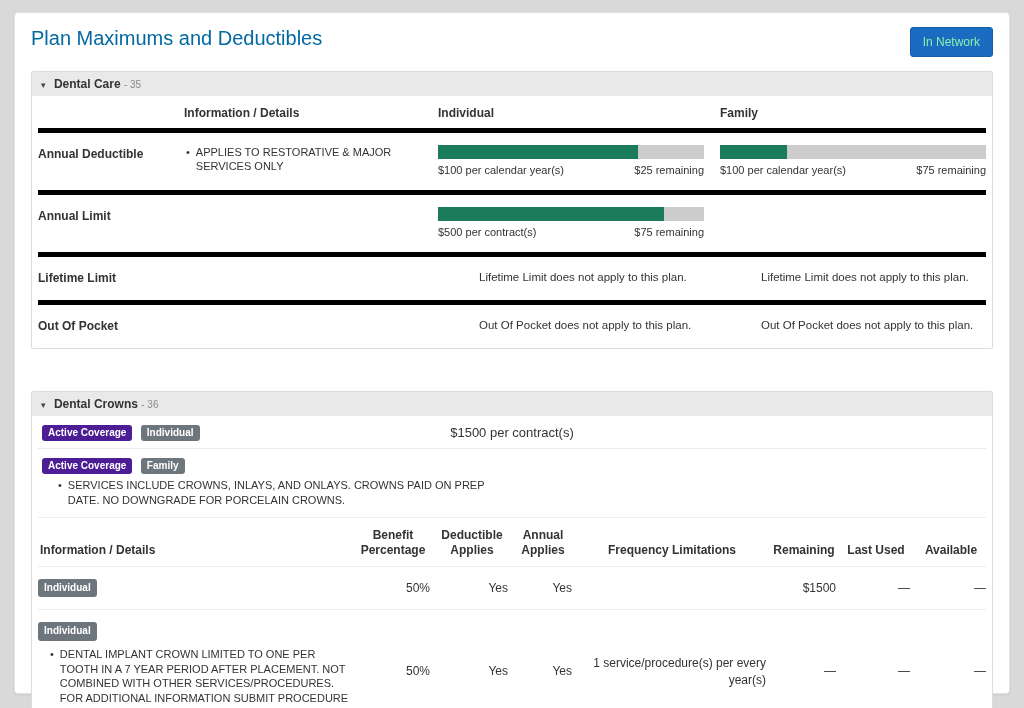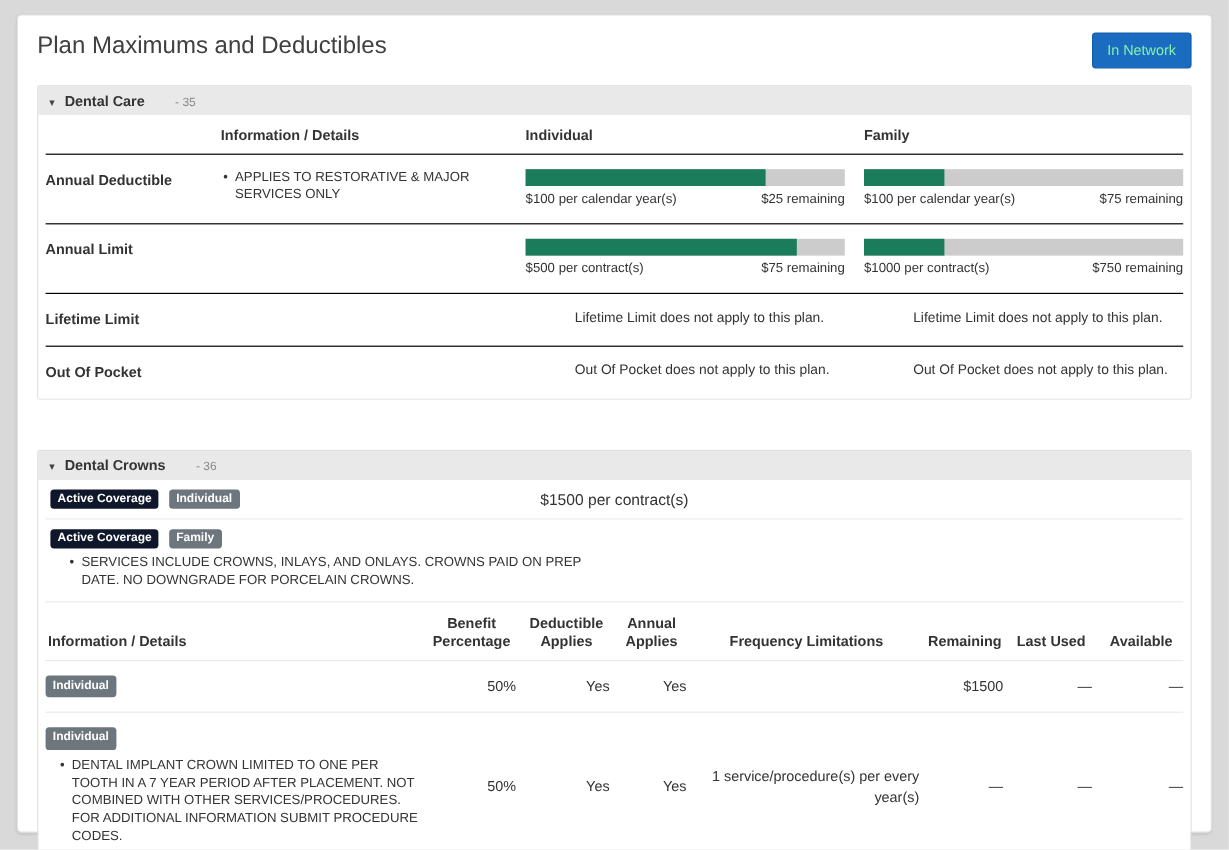--- a/index.html
+++ b/index.html
@@ -18,74 +18,74 @@
     box-shadow: 0 1px 2px rgba(0,0,0,.08);
     padding: 14px 16px 24px 16px;
     height: 682px;
   }
   .card-header {
     display: flex;
     justify-content: space-between;
     align-items: flex-start;
     margin-bottom: 14px;
   }
-  .page-title { font-size: 20px; font-weight: 400; color: #404040; }
+  .page-title { font-size: 20px; font-weight: 400; color: #0369a1; }
   .btn-network {
     background: #1a6cc0;
     color: #86efac;
     border: 1px solid #155da8;
     border-radius: 3px;
     font-size: 12px;
     font-family: "Liberation Sans", sans-serif;
     padding: 7px 12px;
     cursor: pointer;
   }
   .panel { border: 1px solid #dcdcdc; border-radius: 2px; margin-bottom: 42px; }
   .panel-header {
     background: #e9e9e9;
     padding: 5px 9px;
     font-size: 12px;
     cursor: pointer;
     color: #333;
   }
   .panel-header .caret { font-size: 9px; color: #444; margin-right: 5px; }
   .panel-header .sec-title { font-weight: 700; }
-  .panel-header .sec-num { font-size: 10px; color: #8a8a8a; margin-left: 22px; }
+  .panel-header .sec-num { font-size: 10px; color: #8a8a8a; margin-left: 0; }
   .panel-body { padding: 0 6px; background: #fff; }
 
   
   .dc-grid {
     display: grid;
     grid-template-columns: 118px 250px 1fr 1fr;
     column-gap: 16px;
     padding: 0 2px;
   }
   .dc-head { padding: 10px 0 8px 0; font-size: 12px; font-weight: 700; }
   .dc-head .h-details { grid-column: 2; padding-left: 12px; }
-  .dc-row { border-top: 1px solid #000000; padding: 12px 0 14px 0; }
+  .dc-row { border-top: 5px solid #000000; padding: 12px 0 14px 0; }
   .row-label { font-size: 12px; font-weight: 700; padding-top: 2px; line-height: 1.25; }
   .detail-list { font-size: 11px; line-height: 1.3; padding-left: 14px; }
   .detail-item { display: flex; gap: 6px; max-width: 210px; }
   .bullet-dot { flex: 0 0 auto; }
   .progress-track { background: #cccccc; height: 14px; width: 100%; }
   .progress-fill { background: #1b7c5c; height: 100%; }
   .progress-labels {
     display: flex; justify-content: space-between;
     font-size: 11px; color: #333; margin-top: 5px;
   }
   .na-text { font-size: 11.5px; padding-top: 2px; margin-left: 41px; }
 
   
   .badge {
     display: inline-block;
     font-size: 10px; font-weight: 700; color: #fff;
     border-radius: 3px; padding: 2px 6px 3px 6px;
     margin-right: 4px; vertical-align: middle;
   }
-  .badge-green { background: #0f172a; }
+  .badge-green { background: #4c1d95; }
   .badge-gray { background: #6d757d; }
   .cov-row { border-bottom: 1px solid #ececec; padding: 7px 4px; }
   .cov-row-grid { display: grid; grid-template-columns: 1fr 1fr 1fr; align-items: center; }
   .cov-value { text-align: center; font-size: 13px; }
   .cov-note { margin: 4px 0 2px 16px; font-size: 11px; line-height: 1.35; }
   .cov-note .detail-item { max-width: 440px; }
 
   .cr-grid {
     display: grid;
     grid-template-columns: 1fr 74px 72px 58px 188px 64px 68px 70px;
@@ -159,29 +159,20 @@
         <div class="detail-list"></div>
         <div>
           <div class="progress-track">
             <div class="progress-fill" style="width:85%"></div>
           </div>
           <div class="progress-labels">
             <span>$500 per contract(s)</span>
             <span>$75 remaining</span>
           </div>
         </div>
-        <div>
-          <div class="progress-track">
-            <div class="progress-fill" style="width:25%"></div>
-          </div>
-          <div class="progress-labels">
-            <span>$1000 per contract(s)</span>
-            <span>$750 remaining</span>
-          </div>
-        </div>
       </div>
 
       <div class="dc-grid dc-row">
         <div class="row-label">Lifetime Limit</div>
         <div></div>
         <div class="na-text">Lifetime Limit does not apply to this plan.</div>
         <div class="na-text">Lifetime Limit does not apply to this plan.</div>
       </div>
 
       <div class="dc-grid dc-row">

